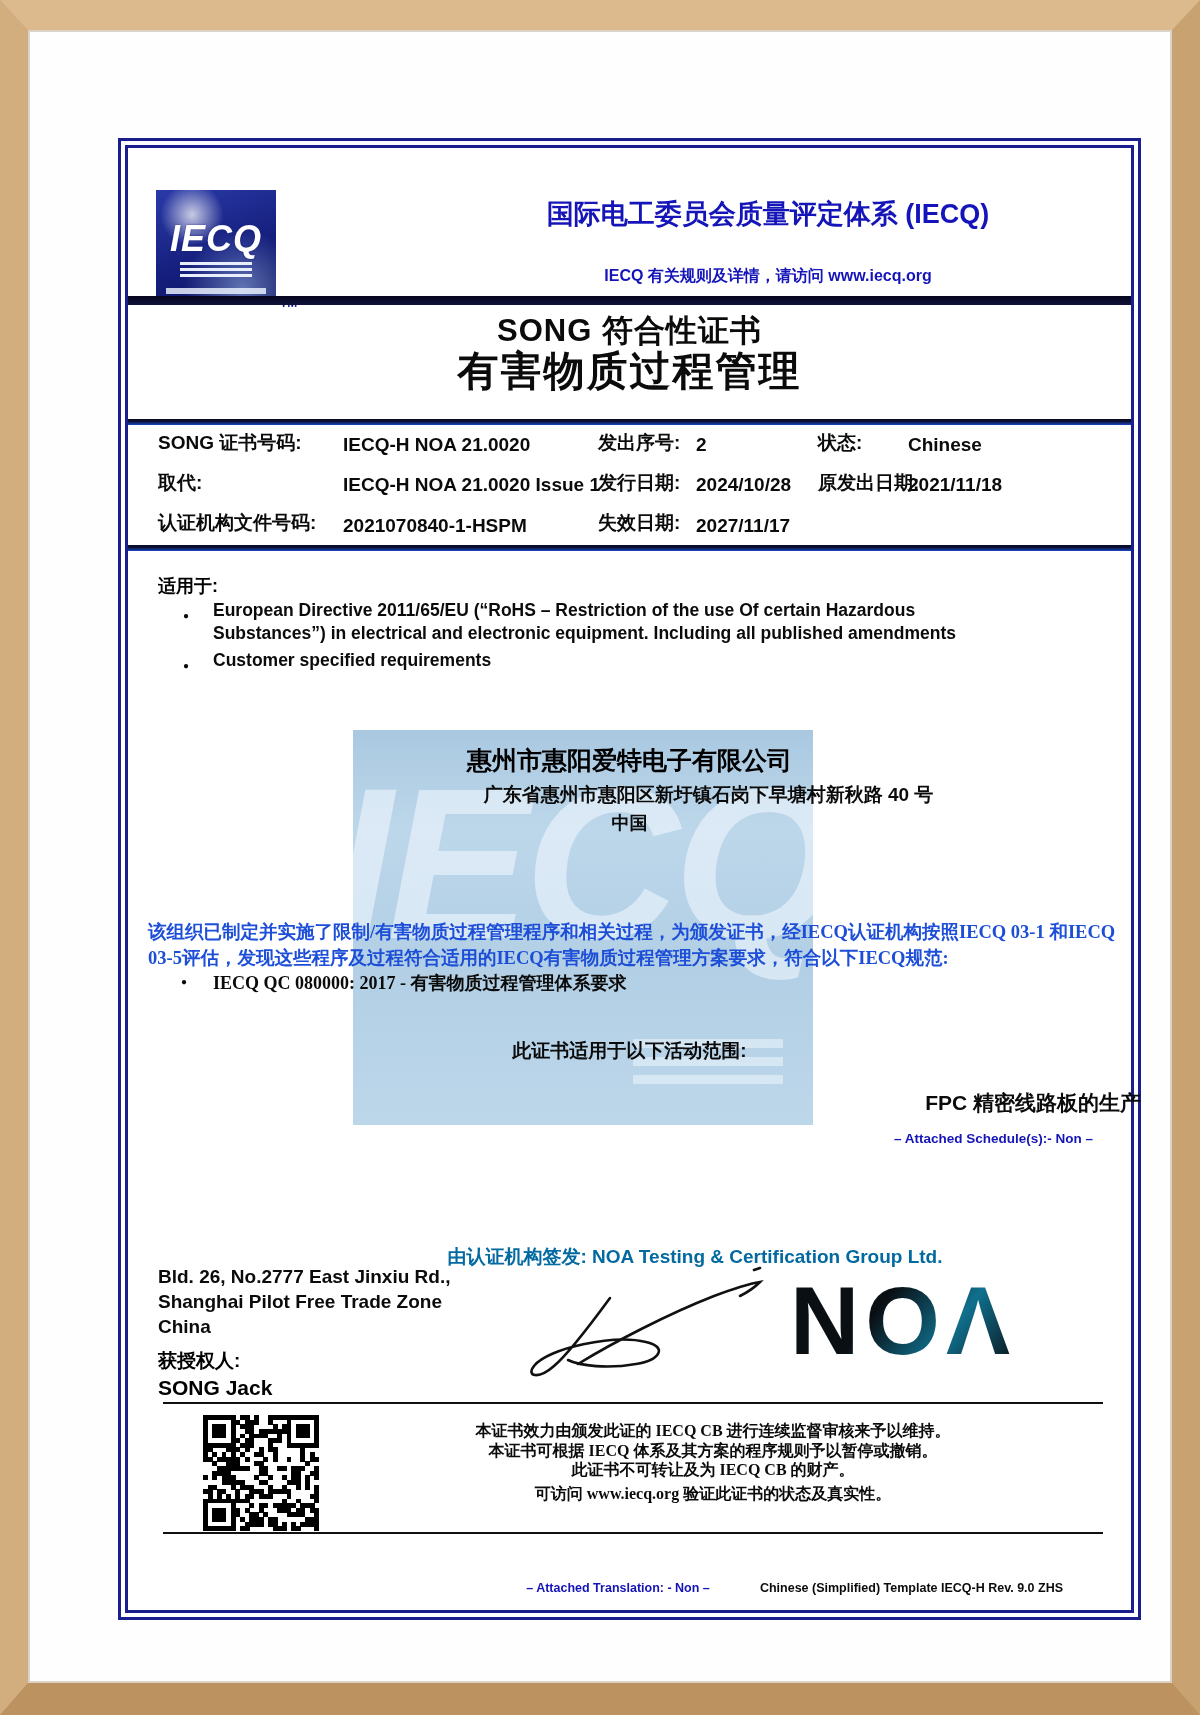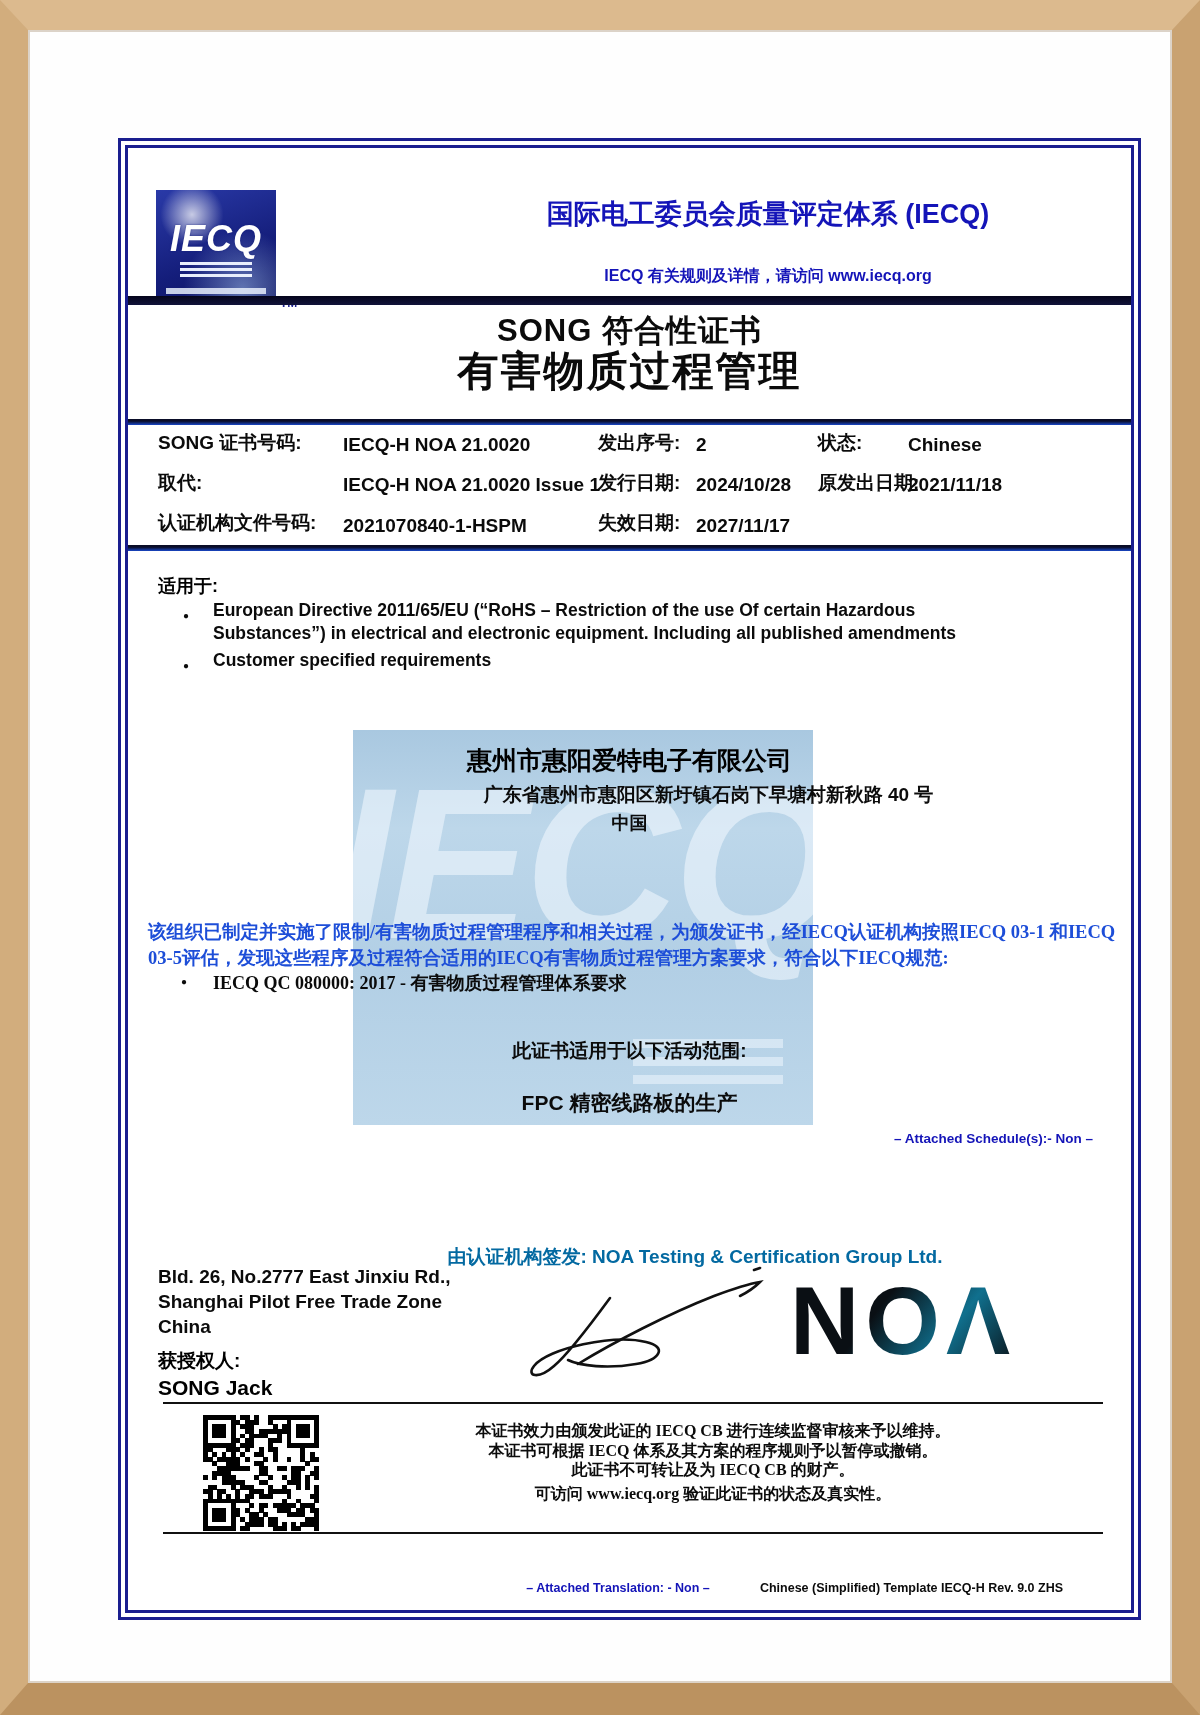--- a/index.html
+++ b/index.html
@@ -77,21 +77,21 @@
   .wm-box .wm-bars i{display:block;height:9px;background:rgba(244,250,255,.5);margin:9px 0;}
   .z2{z-index:2;}
   .company-addr{left:0;top:644px;width:1181px;font-size:19px;font-weight:bold;color:#0b0b0b;}
   .company-country{left:0;top:673px;width:1023px;font-size:18px;font-weight:bold;color:#0b0b0b;}
 
   .stmt{left:30px;top:781px;width:970px;font-size:18.5px;font-weight:600;line-height:26px;color:#1d4ed8;font-family:"Liberation Serif","DejaVu Serif",serif;}
   .stmt-bullet{left:95px;top:833px;width:800px;font-size:18px;font-weight:600;color:#0b0b0b;font-family:"Liberation Serif","DejaVu Serif",serif;}
   .stmt-bullet::before{content:"●";position:absolute;left:-32px;top:5px;font-size:10px;}
 
   .scope-head{left:0;top:900px;width:1023px;font-size:19px;font-weight:bold;color:#0b0b0b;}
-  .scope-act{left:0;top:951px;width:1023px;font-size:21px;font-weight:bold;color:#0b0b0b;}
+  .scope-act{left:0;top:951px;width:1023px;font-size:21px;font-weight:bold;color:#0b0b0b;text-align:right;}
   .att-sched{left:675px;top:993px;width:300px;text-align:right;font-size:13.5px;font-weight:600;}
 
   .issued-by{left:0;top:1106px;width:1154px;font-size:19px;font-weight:bold;color:#0369a1;}
   .addr-line{position:absolute;left:40px;font-size:19px;font-weight:bold;color:#0b0b0b;white-space:nowrap;}
   .auth-label{left:40px;top:1210px;font-size:19px;font-weight:bold;}
   .auth-name{left:40px;top:1238px;font-size:21px;font-weight:bold;}
 
   .noa-logo{
     left:672px;top:1128px;width:320px;font-size:96px;font-weight:900;letter-spacing:6px;
     background:linear-gradient(128deg,#0a0f14 30%,#10708e 52%,#0a0f14 75%);

